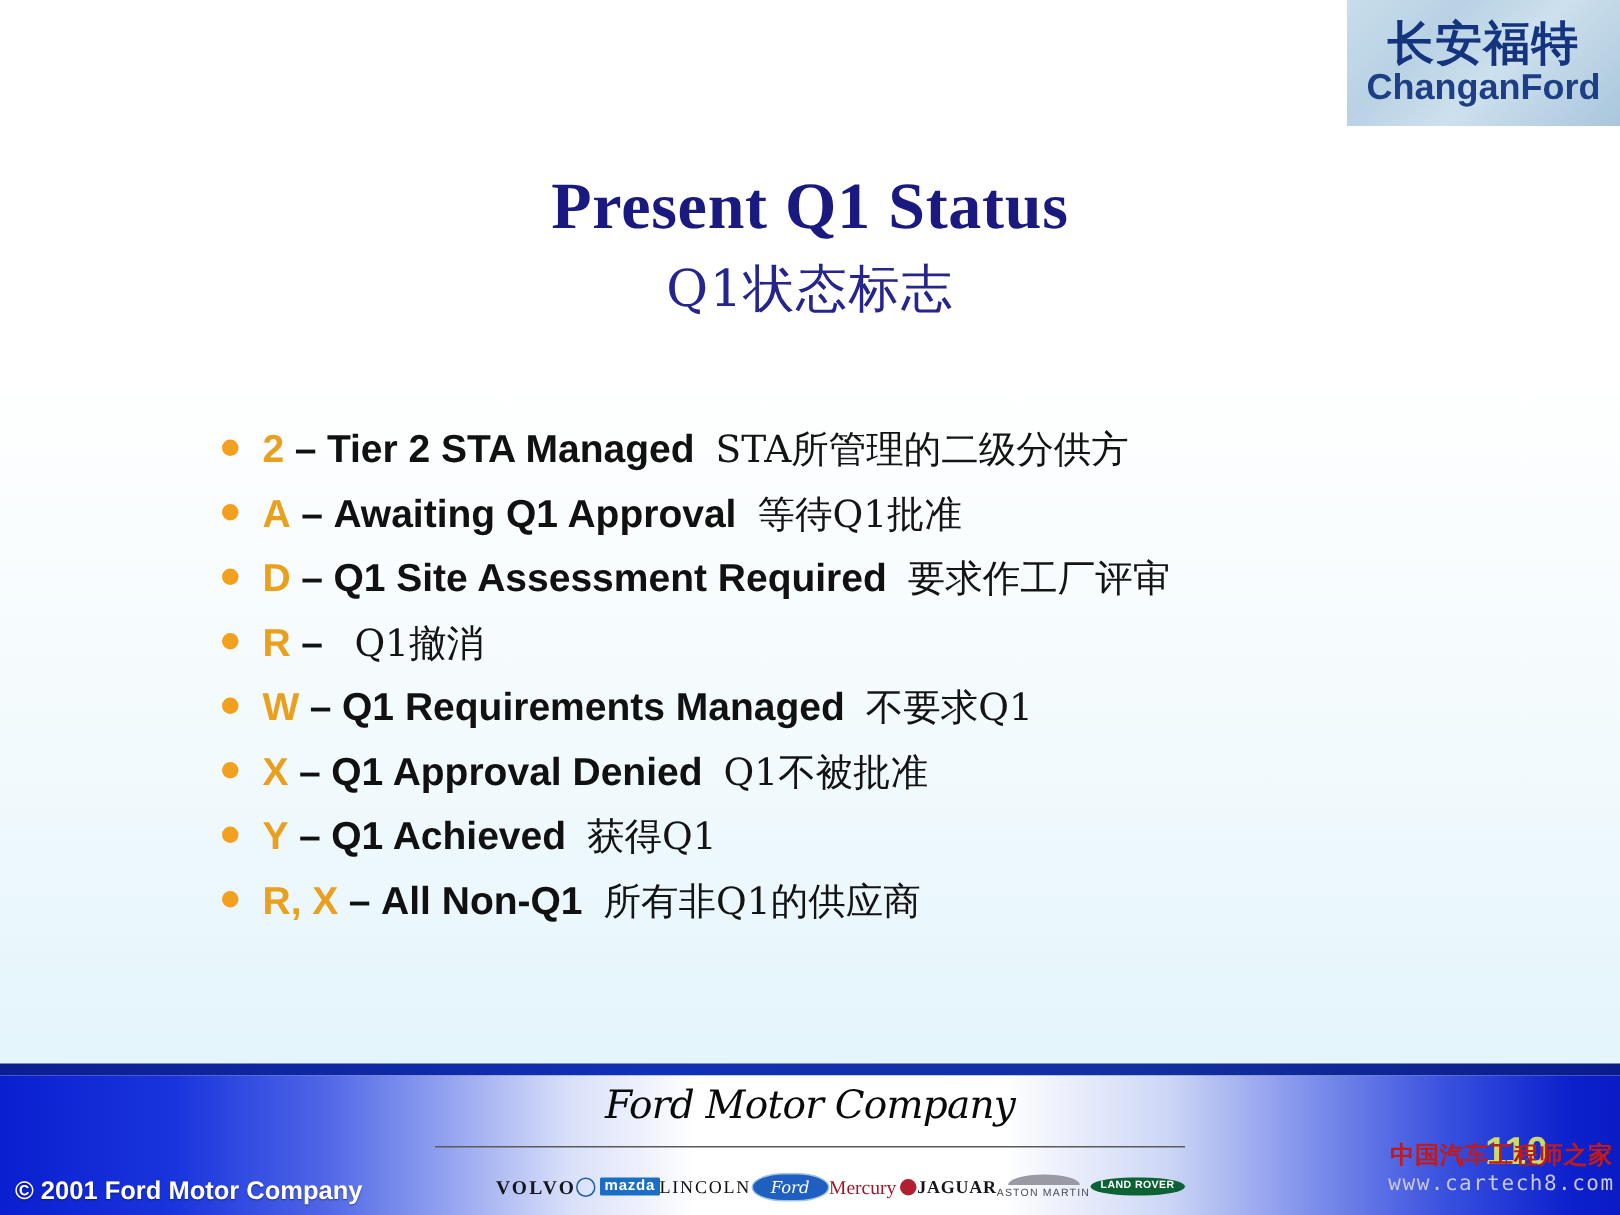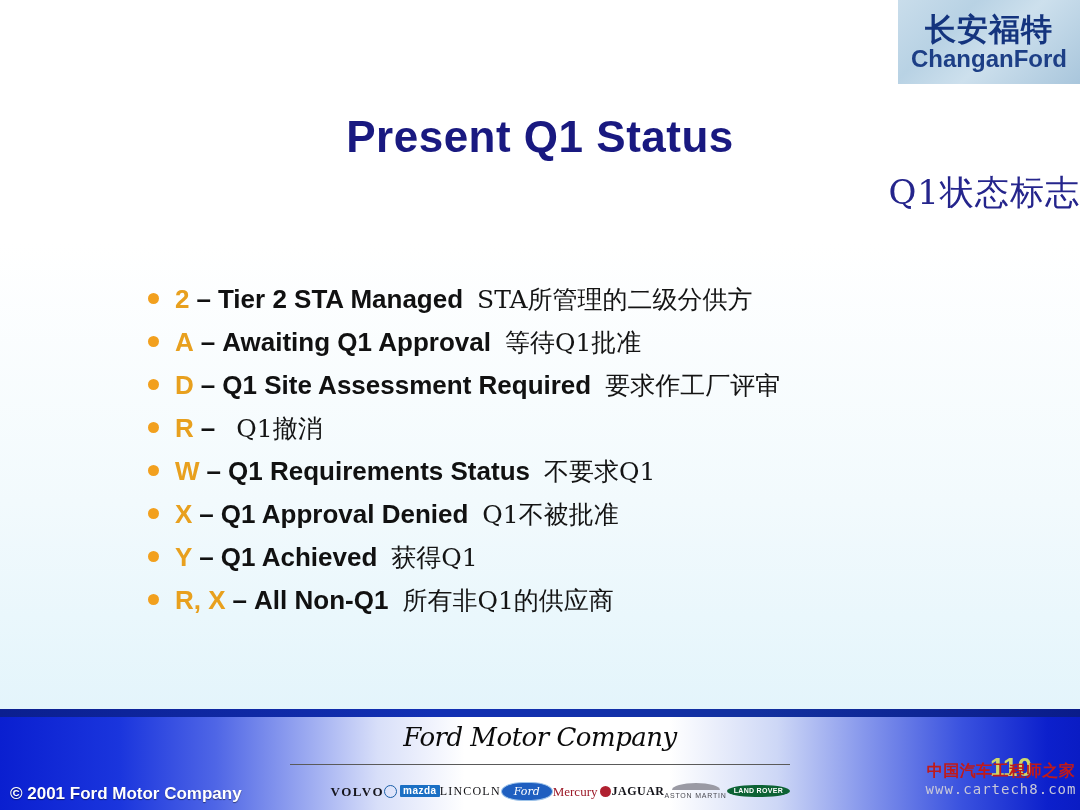--- a/index.html
+++ b/index.html
@@ -56,33 +56,33 @@
     white-space: nowrap;
   }
 
   
   #title-main {
     position: absolute;
     left: 0;
     top: 112px;
     width: 1080px;
     text-align: center;
-    font-family: Liberation Sans, sans-serif;
+    font-family: Liberation Serif, serif;
     font-size: 44px;
     font-weight: bold;
     color: #191980;
     letter-spacing: 0.5px;
     white-space: nowrap;
   }
   #title-sub {
     position: absolute;
     left: 0;
     top: 170px;
     width: 1080px;
-    text-align: right;
+    text-align: center;
     font-family: "DejaVu Serif", "DejaVu Sans", serif;
     font-size: 34px;
     font-weight: normal;
     color: #25258c;
     letter-spacing: 1px;
     white-space: nowrap;
   }
 
   
   #bullet-list {
@@ -391,21 +391,21 @@
       <span class="bullet-dot"></span>
       <span class="bullet-code">R</span>
       <span class="bullet-dash">–</span>
       <span class="bullet-cn">Q1撤消</span>
     </div>
 
     <div class="bullet-row">
       <span class="bullet-dot"></span>
       <span class="bullet-code">W</span>
       <span class="bullet-dash">–</span>
-      <span class="bullet-en">Q1 Requirements Status</span>
+      <span class="bullet-en">Q1 Requirements Managed</span>
       <span class="bullet-cn">不要求Q1</span>
     </div>
 
     <div class="bullet-row">
       <span class="bullet-dot"></span>
       <span class="bullet-code">X</span>
       <span class="bullet-dash">–</span>
       <span class="bullet-en">Q1 Approval Denied</span>
       <span class="bullet-cn">Q1不被批准</span>
     </div>

